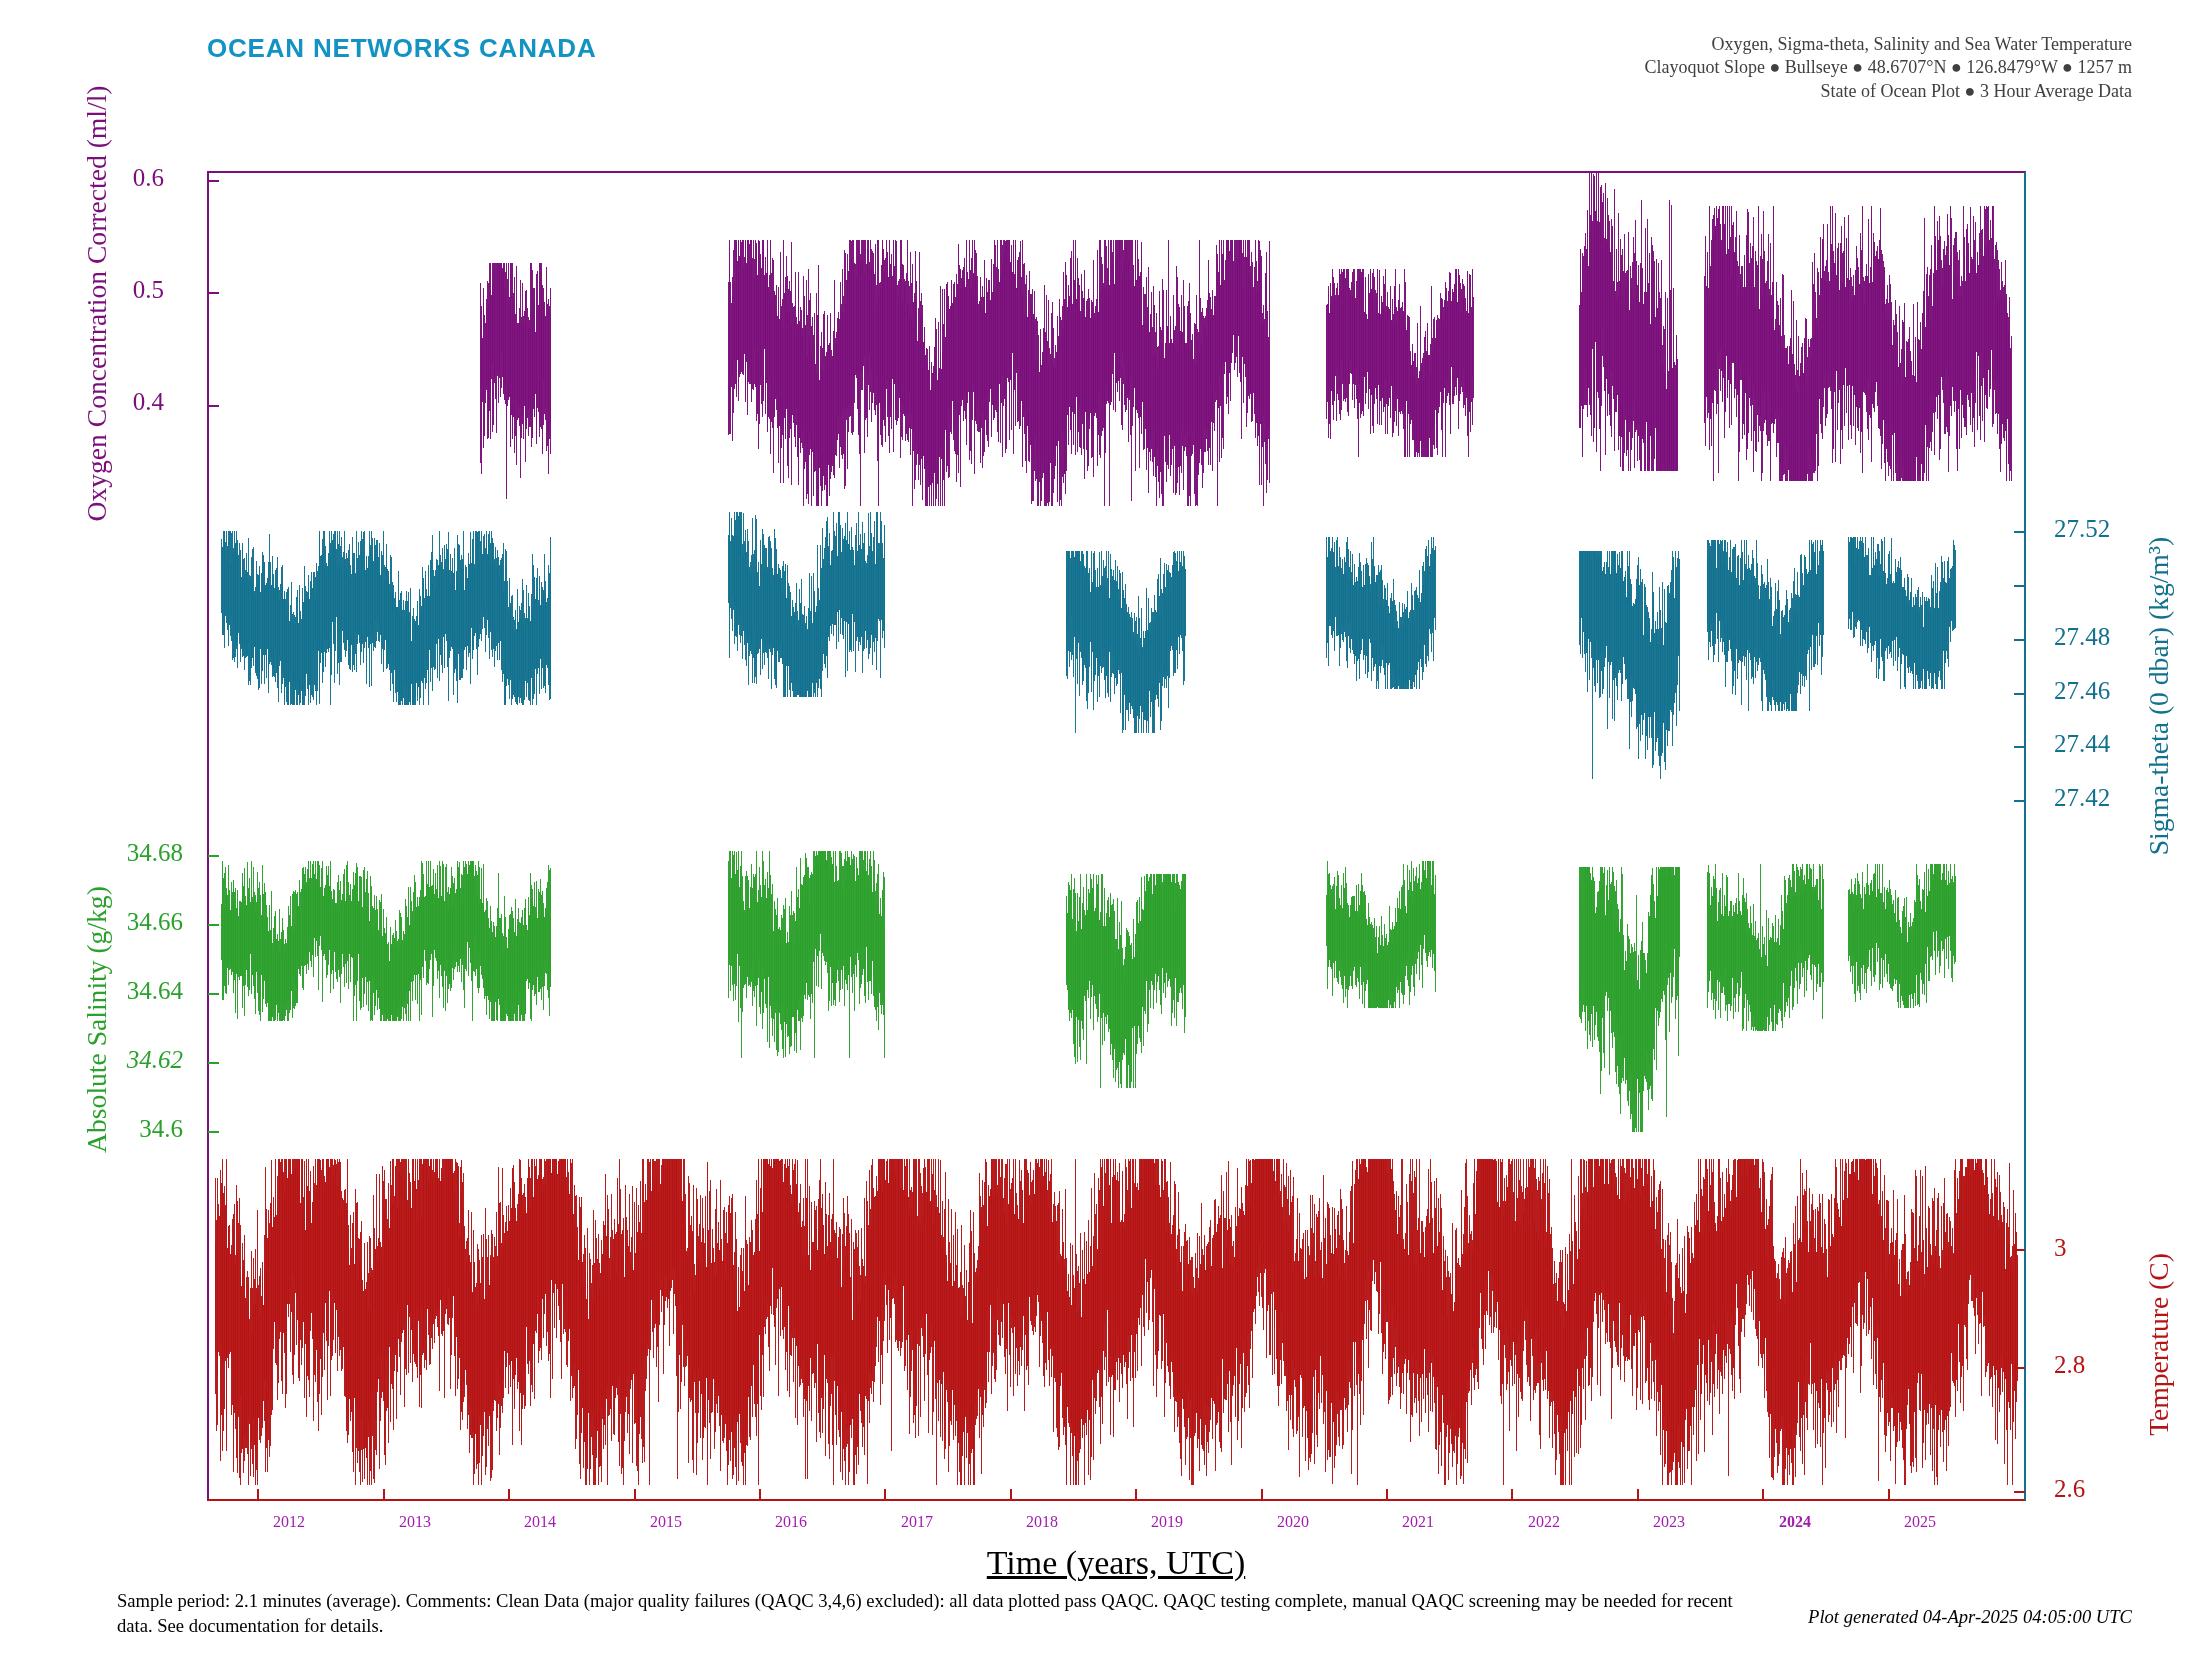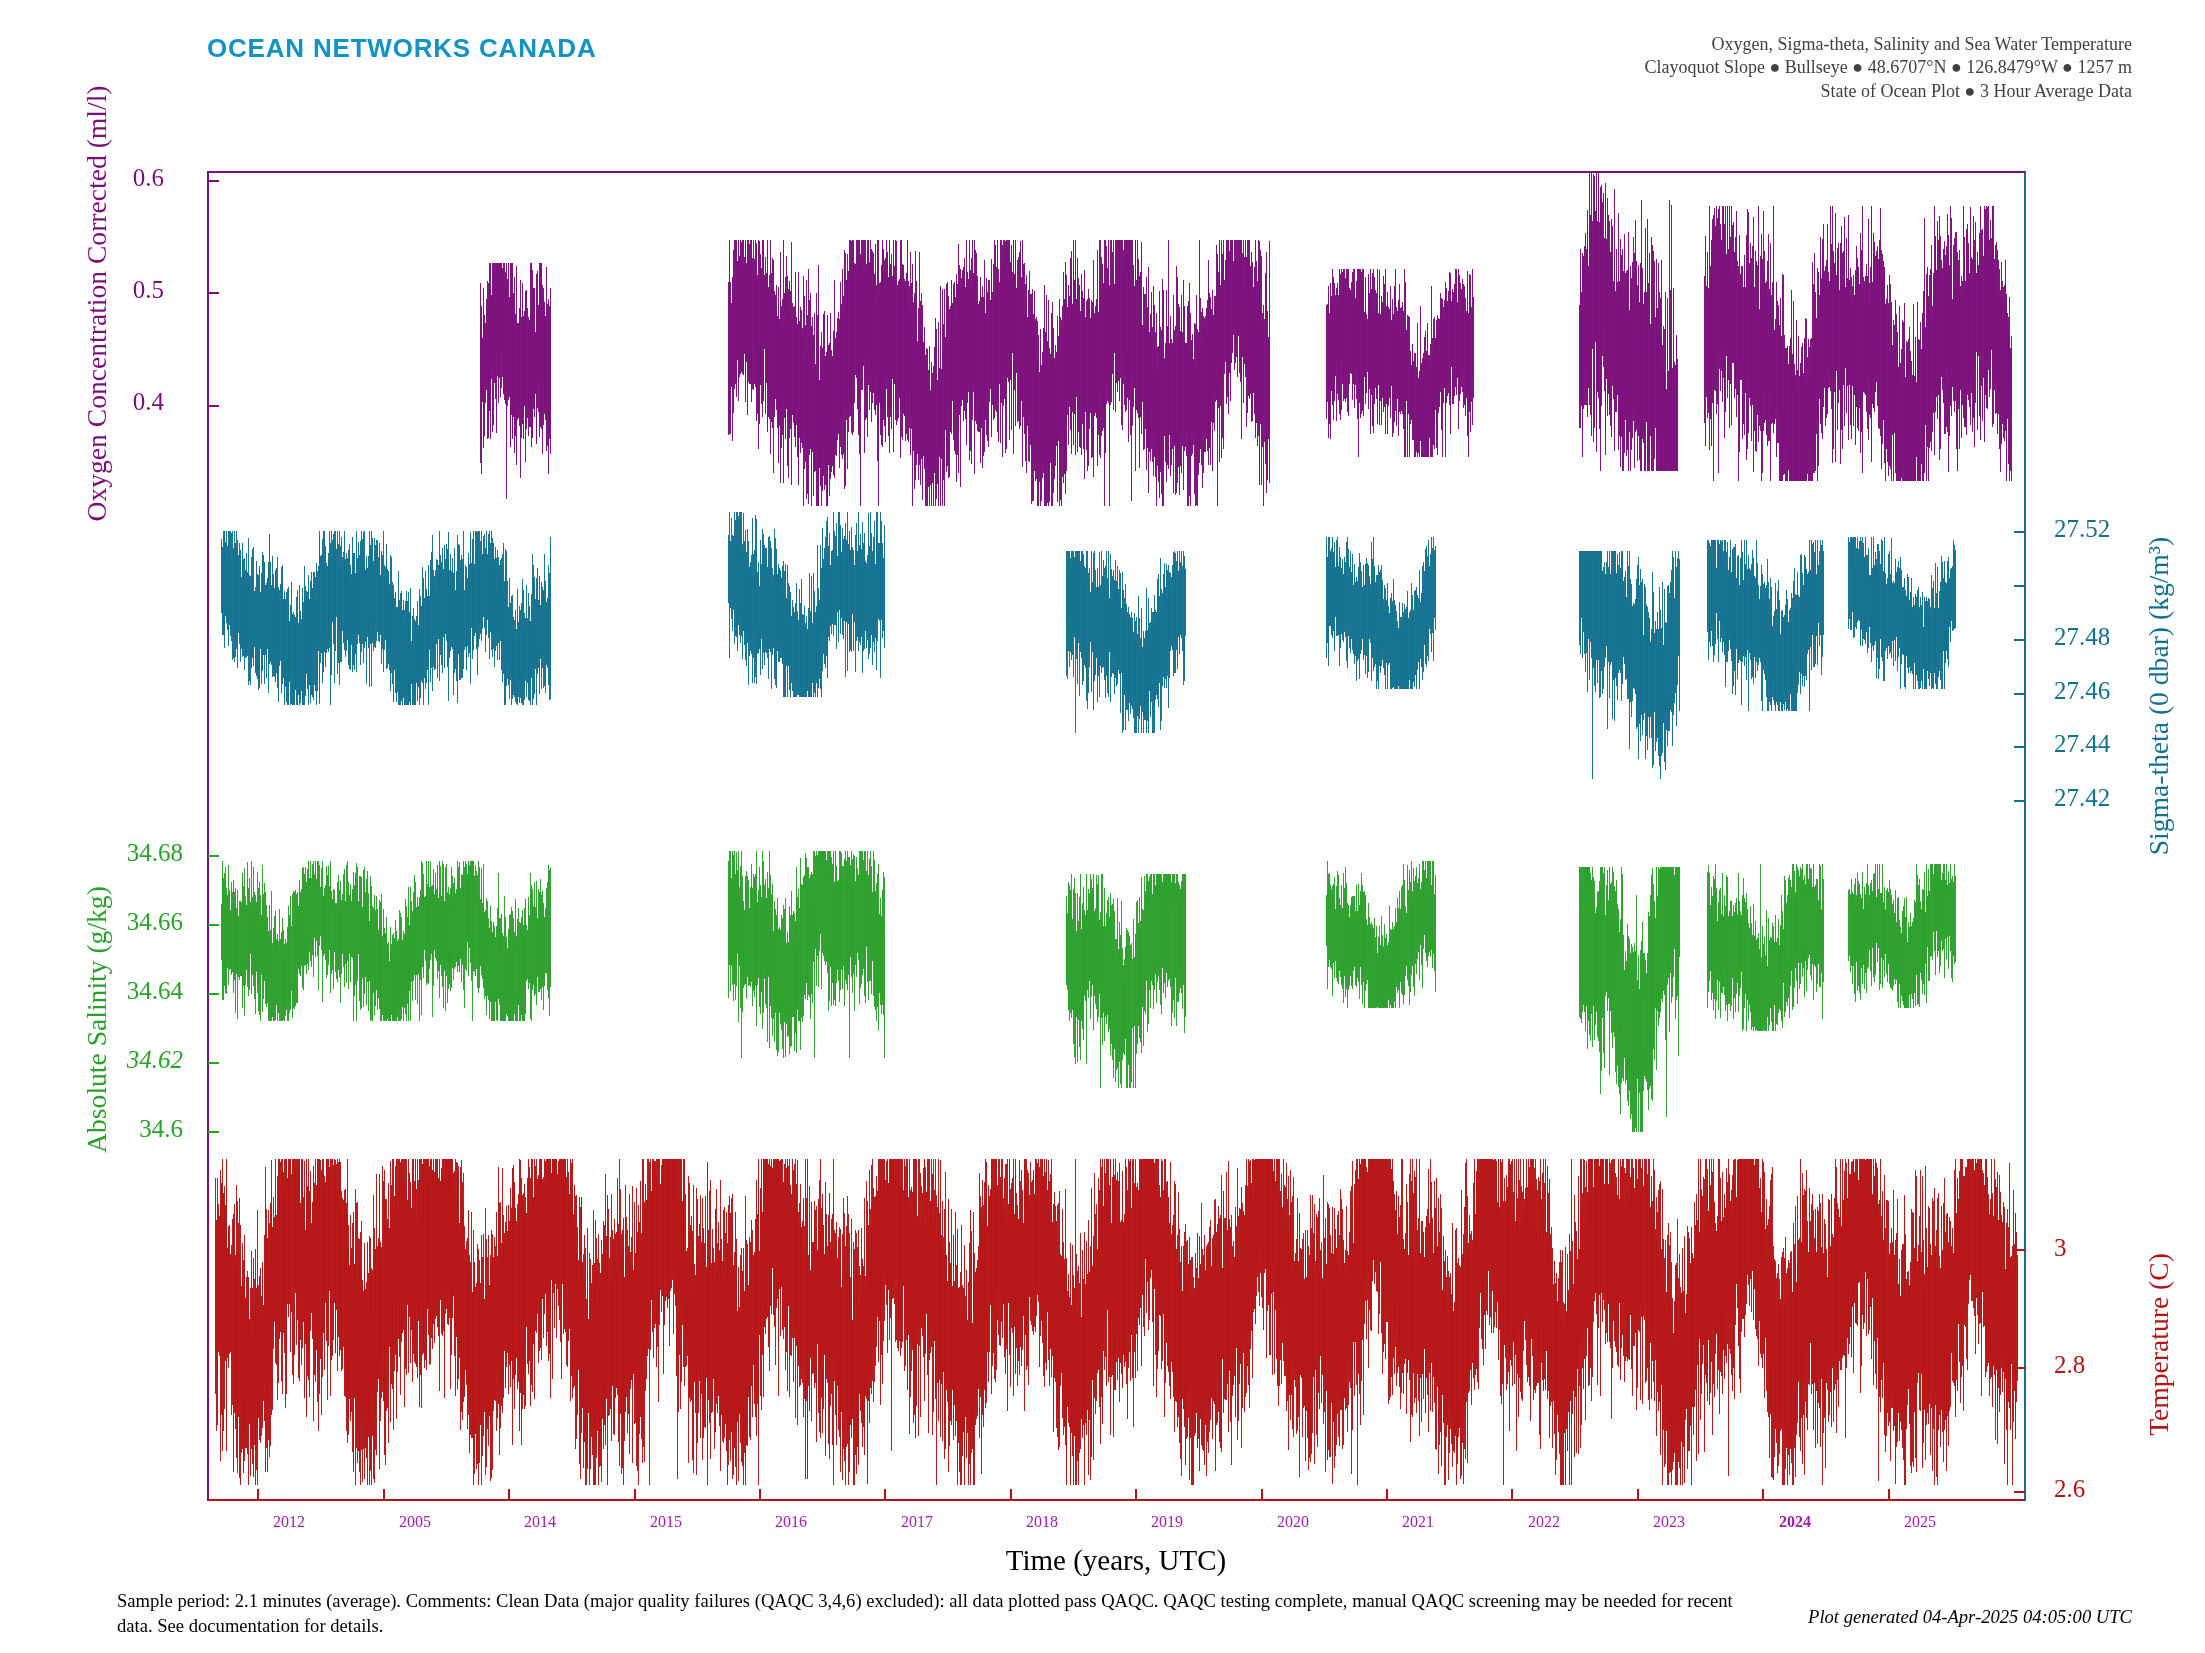--- a/index.html
+++ b/index.html
@@ -94,23 +94,24 @@
     font-size: 16px;
     color: #a21caf;
     white-space: nowrap;
     transform: translateX(-50%);
   }
   .xaxis-title {
     position: absolute;
     left: 1116px;
     top: 1544px;
     transform: translateX(-50%);
-    font-size: 29px;
+    font-size: 34px;
     color: #000;
     white-space: nowrap;
+    text-decoration: underline;
   }
 
   
   .footnote {
     position: absolute;
     left: 117px;
     top: 1589px;
     width: 1626px;
     font-size: 18.6px;
     line-height: 1.32;
@@ -240,21 +241,21 @@
     <div class="tick tick-bottom" style="left:926px;"></div>
     <div class="tick tick-bottom" style="left:1052px;"></div>
     <div class="tick tick-bottom" style="left:1177px;"></div>
     <div class="tick tick-bottom" style="left:1302px;"></div>
     <div class="tick tick-bottom" style="left:1428px;"></div>
     <div class="tick tick-bottom" style="left:1553px;"></div>
     <div class="tick tick-bottom" style="left:1679px;"></div>
   </div>
 
   <div class="xtick-label" style="left:289px;  top:1513px;">2012</div>
-  <div class="xtick-label" style="left:415px;  top:1513px;">2005</div>
+  <div class="xtick-label" style="left:415px;  top:1513px;">2013</div>
   <div class="xtick-label" style="left:540px;  top:1513px;">2014</div>
   <div class="xtick-label" style="left:666px;  top:1513px;">2015</div>
   <div class="xtick-label" style="left:791px; top:1513px;">2016</div>
   <div class="xtick-label" style="left:917px; top:1513px;">2017</div>
   <div class="xtick-label" style="left:1042px; top:1513px;">2018</div>
   <div class="xtick-label" style="left:1167px; top:1513px;">2019</div>
   <div class="xtick-label" style="left:1293px; top:1513px;">2020</div>
   <div class="xtick-label" style="left:1418px; top:1513px;">2021</div>
   <div class="xtick-label" style="left:1544px; top:1513px;">2022</div>
   <div class="xtick-label" style="left:1669px; top:1513px;">2023</div>

